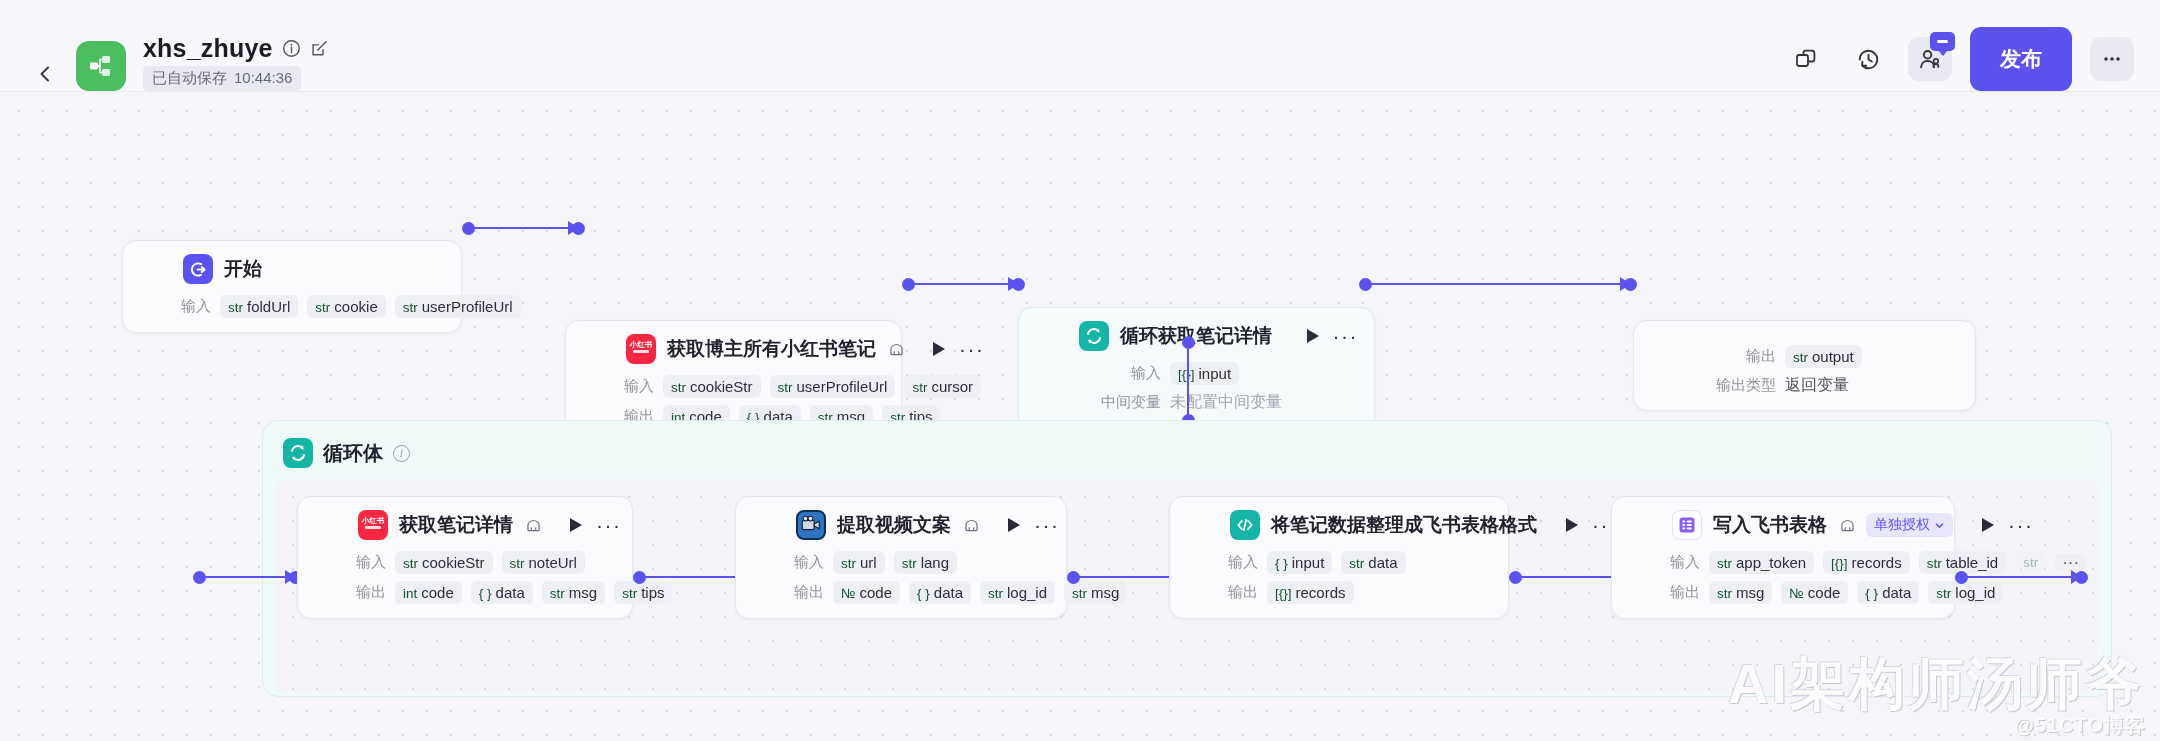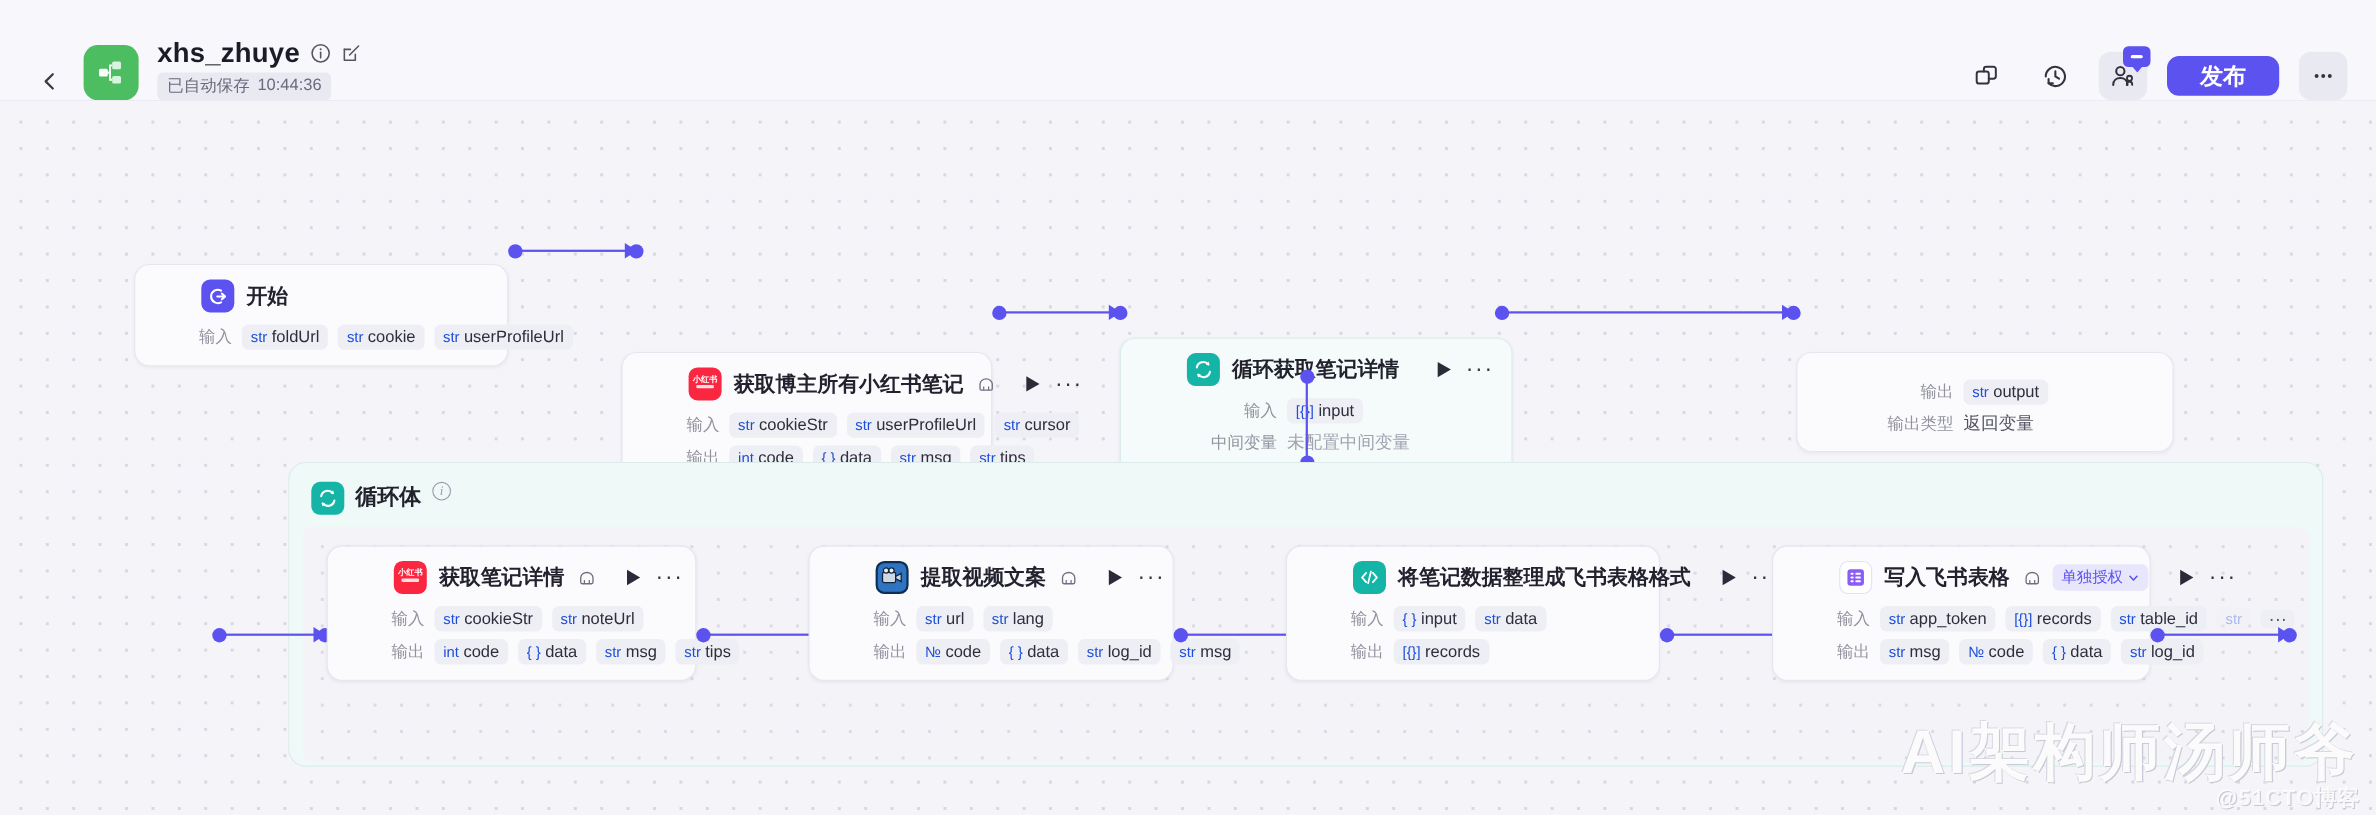--- a/index.html
+++ b/index.html
@@ -57,21 +57,21 @@
     border-radius: 5px; display: flex; align-items: center; justify-content: center;
   }
   .badge-tip::after {
     content: ""; position: absolute; bottom: -5px; left: 8px;
     border-left: 5px solid transparent; border-right: 5px solid transparent;
     border-top: 6px solid #5b52ef;
   }
   .badge-dash { width: 11px; height: 2.5px; background: #fff; border-radius: 2px; }
   .publish-btn {
     background: #5b52ef; color: #fff; font-size: 21px; font-weight: bold;
-    height: 36px; padding: 0 30px; border-radius: 11px; border: none;
+    height: 64px; padding: 0 30px; border-radius: 11px; border: none;
     display: flex; align-items: center; cursor: pointer;
     font-family: "Liberation Sans", "DejaVu Sans", sans-serif;
   }
 
   
   .canvas {
     position: absolute; left: 0; top: 92px; width: 2160px; height: 649px;
     background-color: #f4f4f9;
     background-image: radial-gradient(#d8d8e4 1.3px, transparent 1.3px);
     background-size: 24px 24px;
@@ -117,40 +117,40 @@
 
   .rows { margin-top: 11px; display: flex; flex-direction: column; gap: 7px; margin-left: 42px; }
   .row { display: flex; align-items: center; gap: 9px; }
   .rlabel { font-size: 15px; color: #93939f; white-space: nowrap; }
   .rlabel.wide { min-width: 84px; text-align: right; }
   .chip {
     background: #eeeef5; border-radius: 6px; padding: 3px 8px;
     font-size: 15px; color: #2e2e3c; white-space: nowrap;
     display: flex; align-items: baseline; gap: 4px;
   }
-  .chip .ty { color: #1d4ed8; font-size: 13.5px; }
+  .chip .ty { color: #14532d; font-size: 13.5px; }
   .plain { font-size: 16px; color: #53535f; }
   .plain.muted { color: #a2a2b0; }
   .chip-more {
     background: #eeeef5; border-radius: 6px; padding: 2px 7px;
     font-size: 17px; color: #55555f; line-height: 13px; cursor: pointer;
   }
   .chip-fade { opacity: .35; }
 
   
   .node.loopnode { background: #f5fbfa; border-color: #dceceb; }
 
   
   .loopbody {
     position: absolute; background: #eff9f8;
     border: 1px solid #dcebea; border-radius: 16px;
     padding: 12px;
   }
   .loopbody-head {
-    display: flex; align-items: flex-start; gap: 10px; padding: 5px 6px 11px 8px;
+    display: flex; align-items: center; gap: 10px; padding: 5px 6px 11px 8px;
   }
   .loopbody-title { font-size: 20px; font-weight: bold; color: #22222e; }
   .info-ring {
     width: 17px; height: 17px; border-radius: 50%; border: 1.6px solid #9b9baa;
     color: #9b9baa; font-size: 12px; display: flex; align-items: center;
     justify-content: center; font-style: italic; font-family: "Liberation Serif", serif;
   }
   .loopbody-inner {
     position: relative; border-radius: 10px; height: 214px;
     background-color: #f3f3f8;

